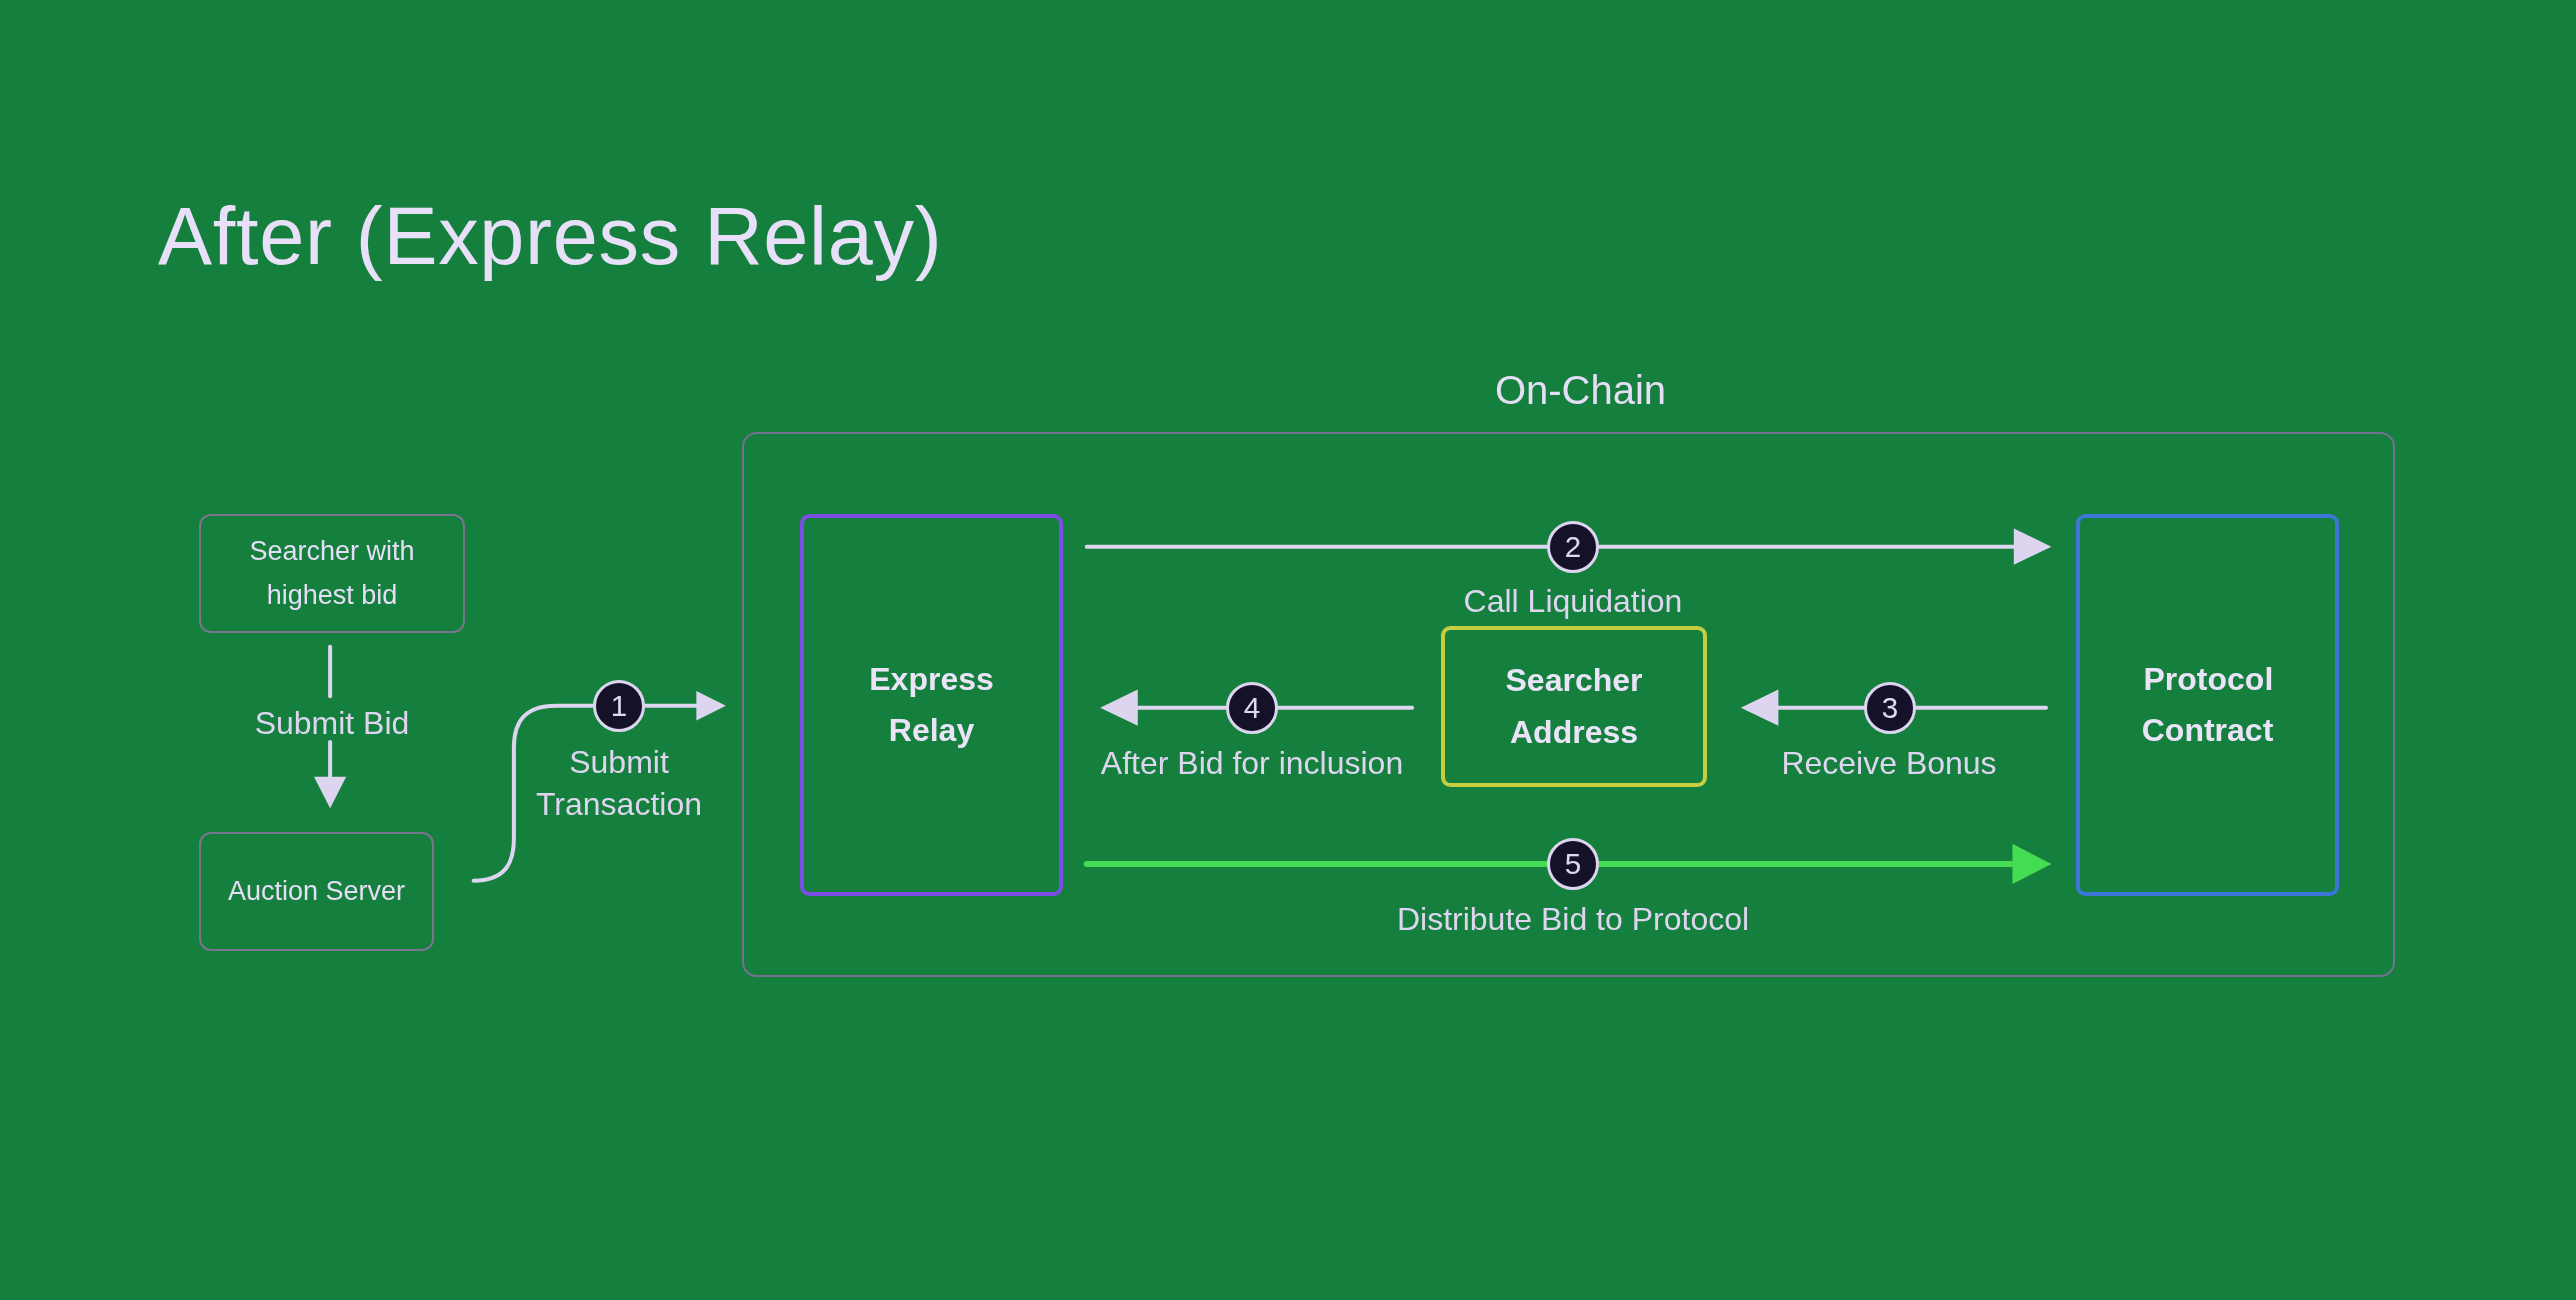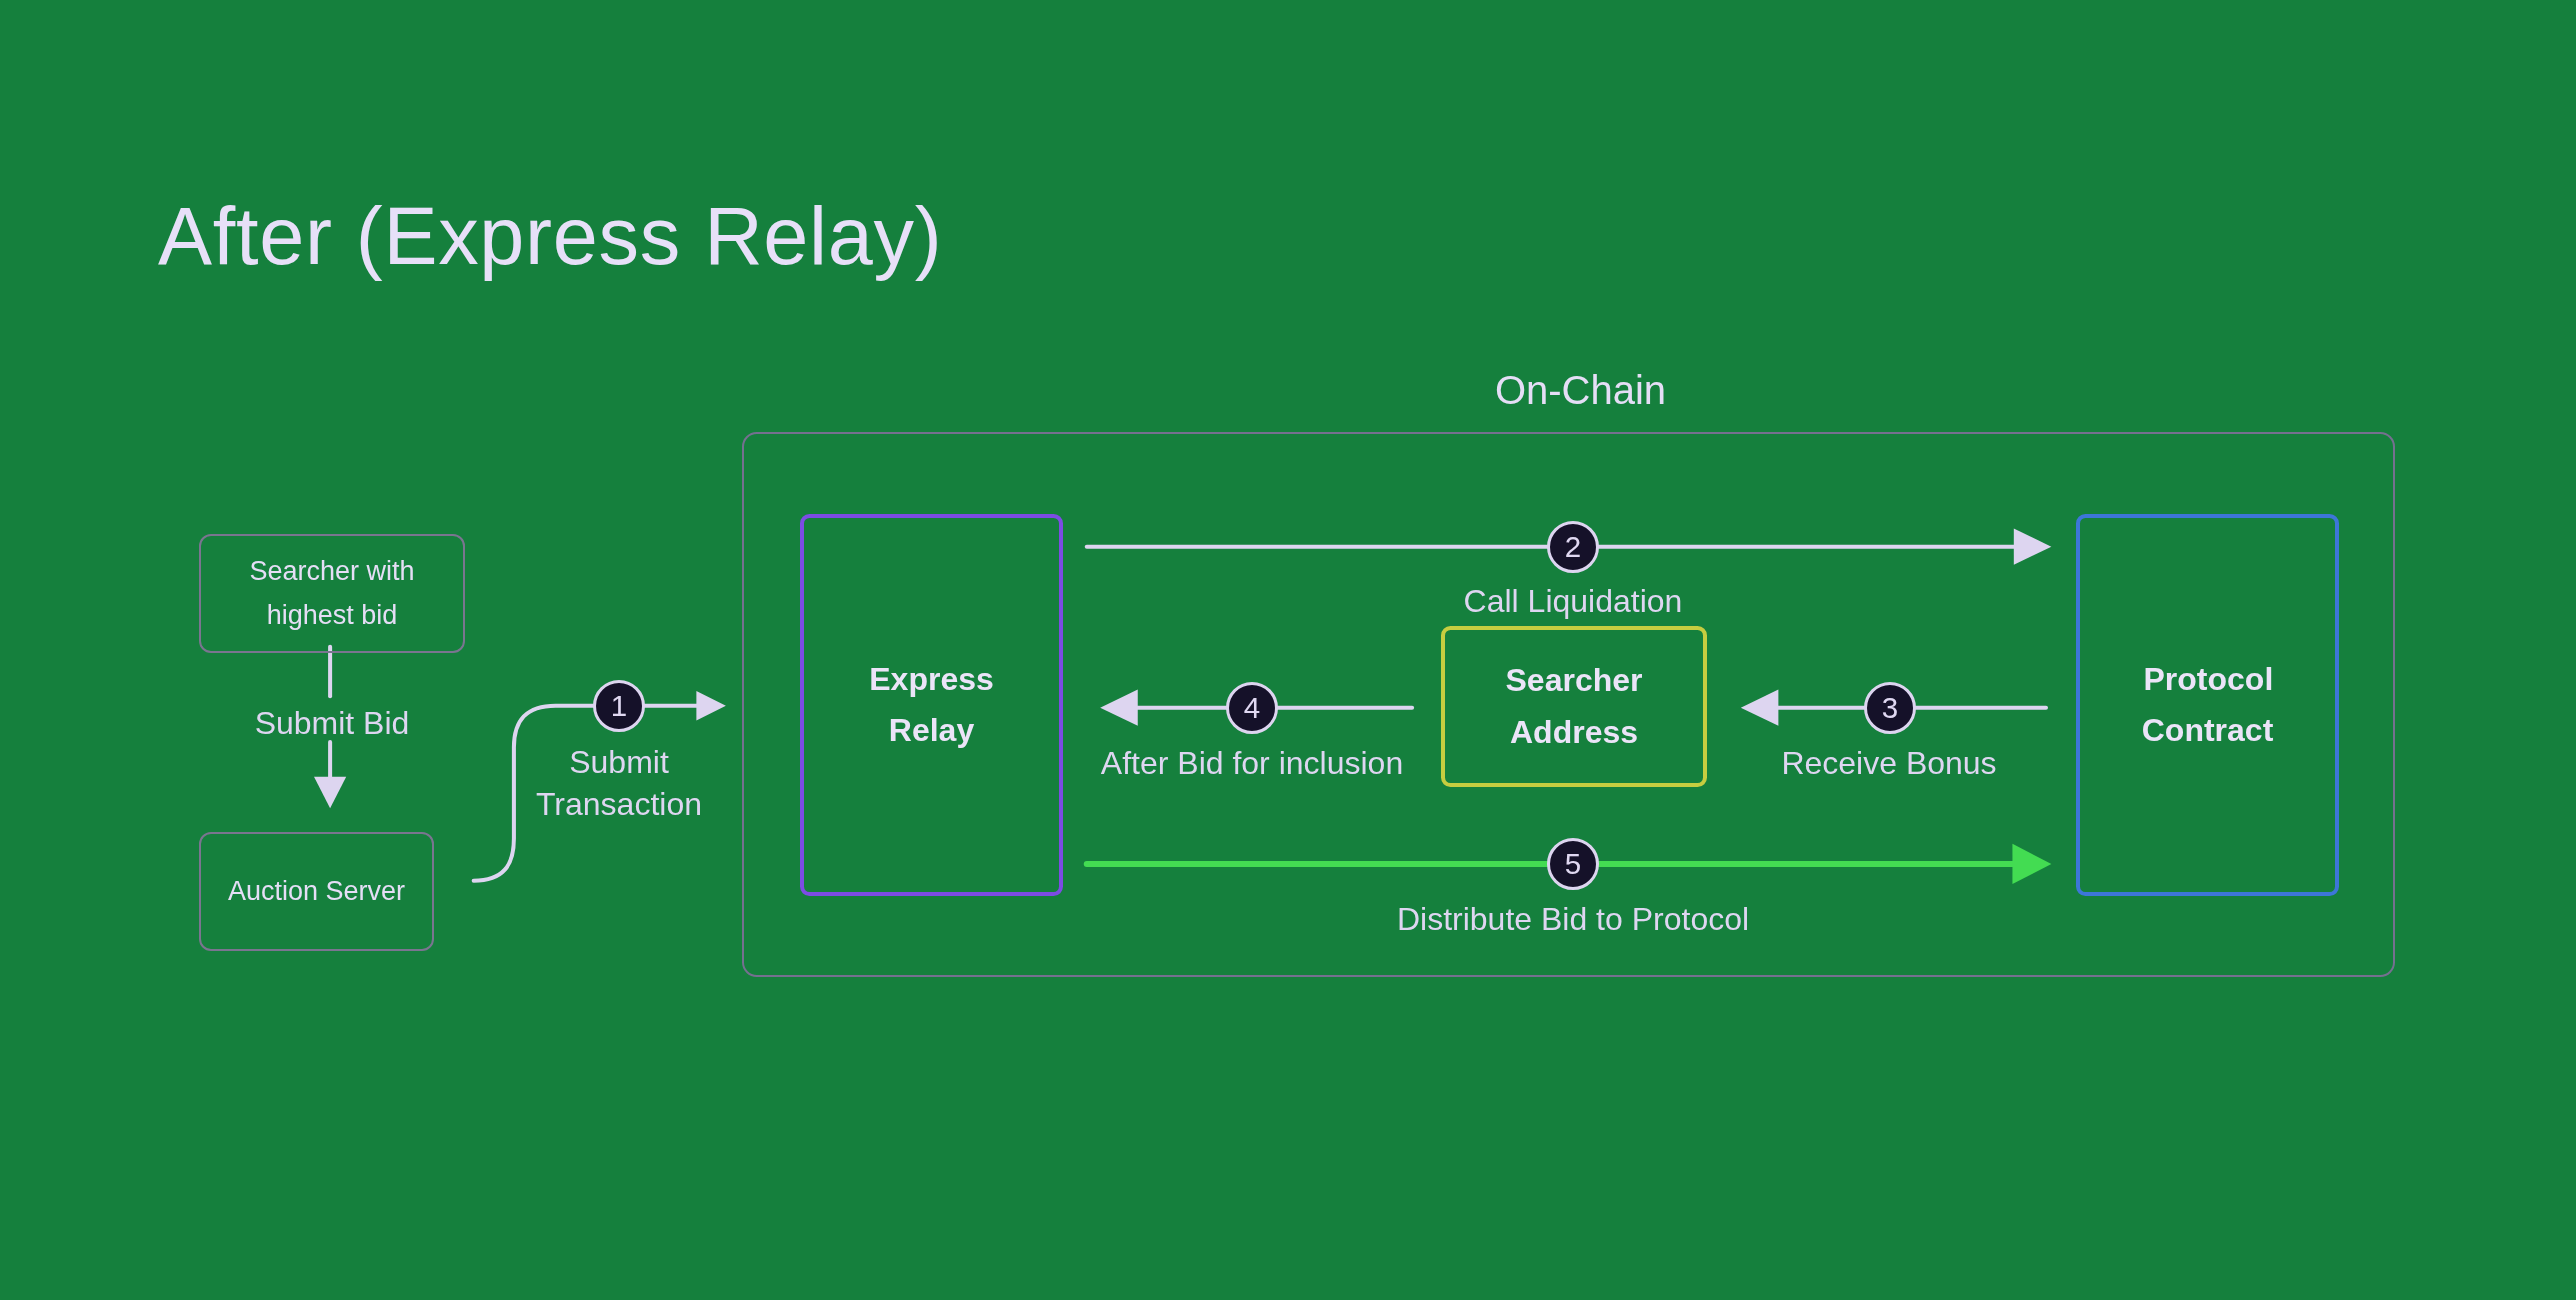--- a/index.html
+++ b/index.html
@@ -49,21 +49,21 @@
     <path d="M3050 1055 L2649 1055" stroke="#ddd5f0" stroke-width="6" stroke-linecap="round" fill="none"></path>
     <polygon points="2595,1055 2651,1028 2651,1082" fill="#ddd5f0"></polygon>
 
     <path d="M1620 1288 L3000 1288" stroke="#43dc52" stroke-width="9" stroke-linecap="round" fill="none"></path>
     <polygon points="3058,1288 3000,1258 3000,1318" fill="#43dc52"></polygon>
   </svg>
 
   <div class="label onchain-label">On-Chain</div>
   <div class="region" style="left:742px;top:432px;width:1653px;height:545px;"></div>
 
-  <div class="box gray-box" style="left:199px;top:514px;width:266px;height:119px;margin-top:20px;">Searcher with
+  <div class="box gray-box" style="left:199px;top:514px;width:266px;height:119px;">Searcher with
 highest bid</div>
   <div class="label flow-label" style="left:199px;top:703px;width:266px;">Submit Bid</div>
   <div class="box gray-box" style="left:199px;top:832px;width:235px;height:119px;">Auction Server</div>
 
   <div class="box node-box node-yellow" style="left:1441px;top:626px;width:266px;height:161px;">Searcher
 Address</div>
   <div class="box node-box node-purple" style="left:800px;top:514px;width:263px;height:382px;">Express
 Relay</div>
   <div class="box node-box node-blue" style="left:2076px;top:514px;width:263px;height:382px;">Protocol
 Contract</div>

